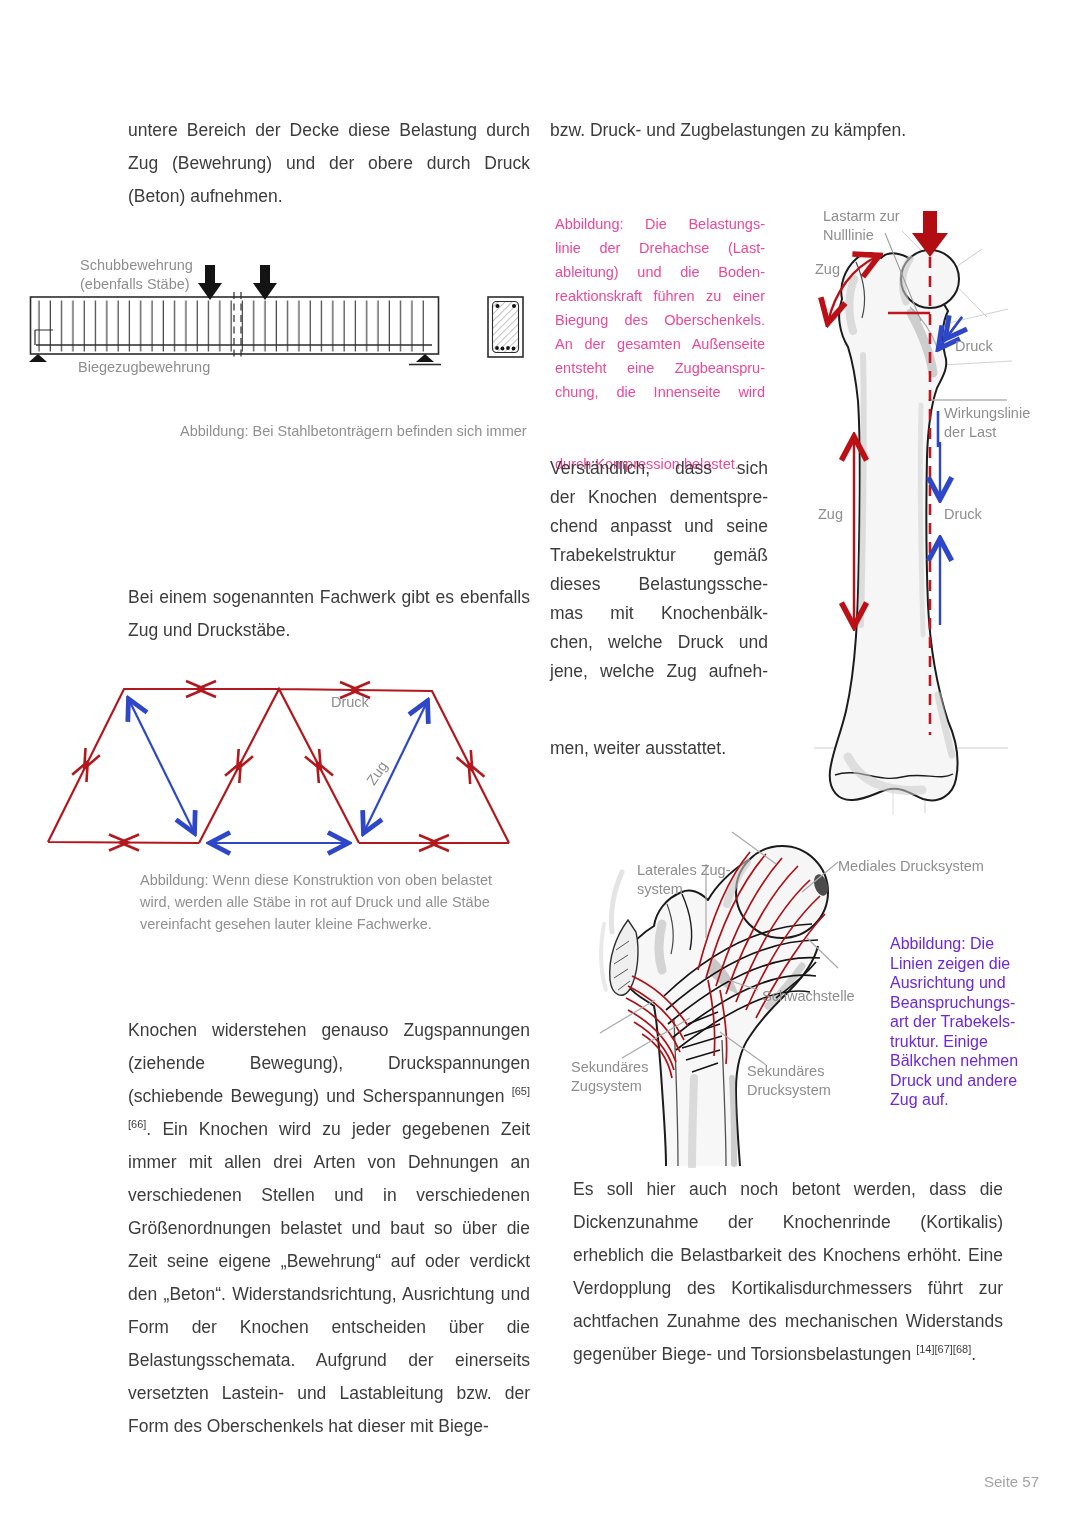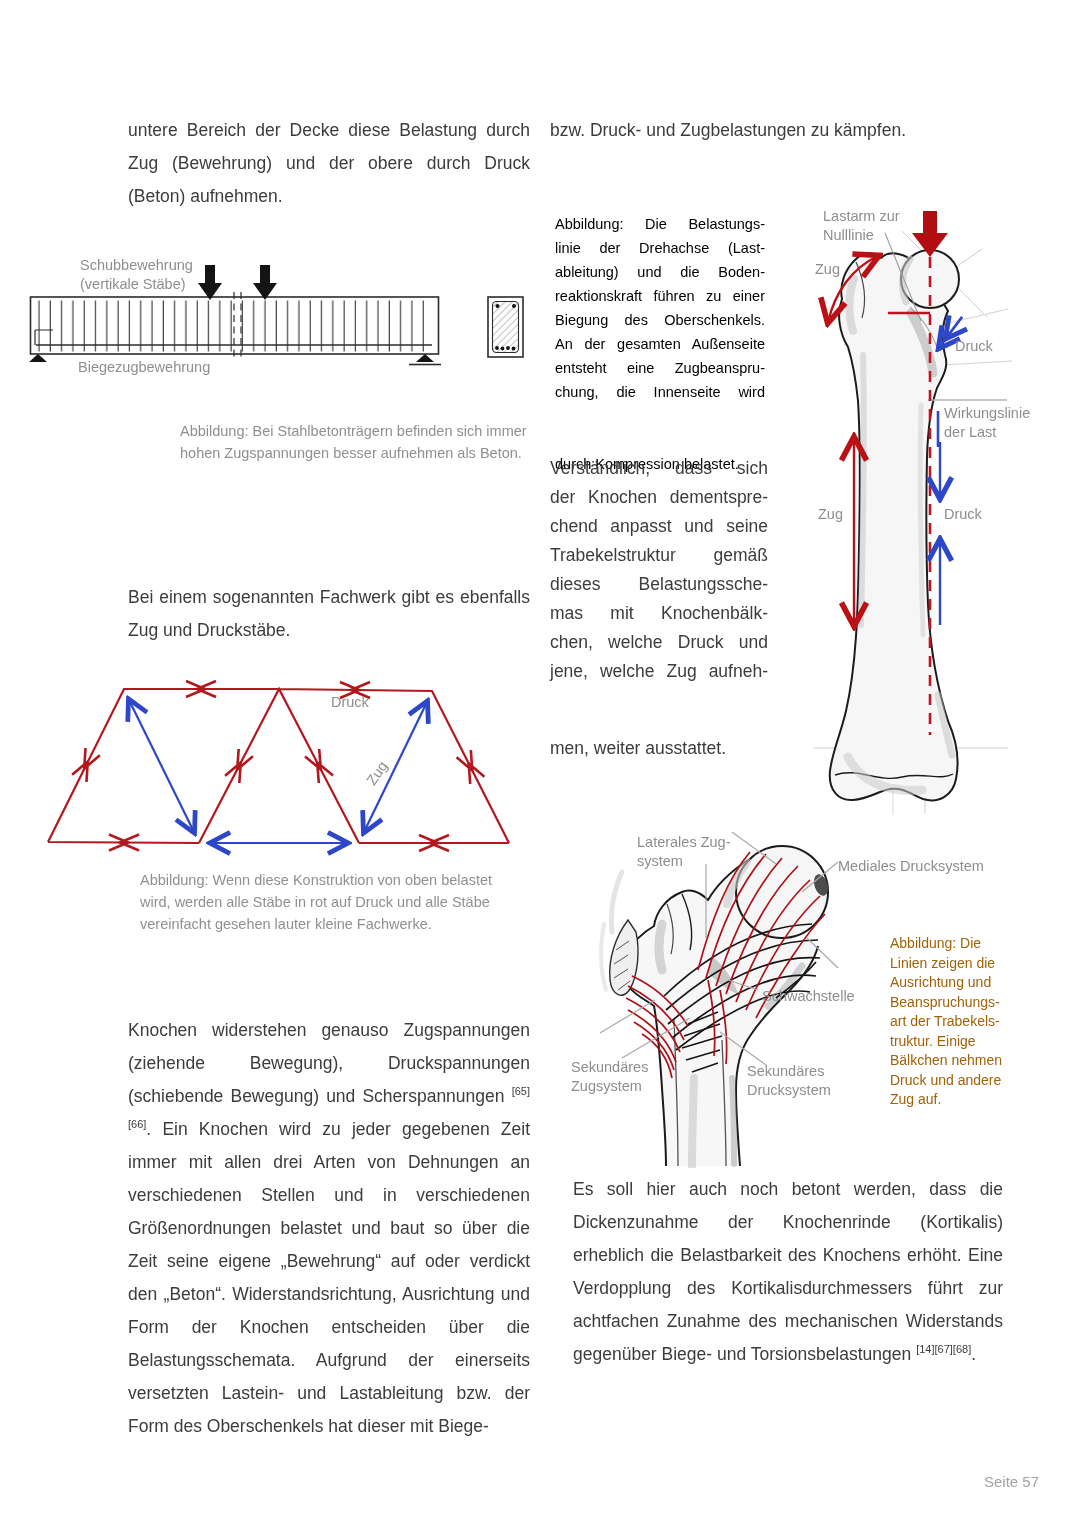--- a/index.html
+++ b/index.html
@@ -7,27 +7,27 @@
     width:1080px;height:1527px;position:relative;background:#ffffff;
     font-family:"Liberation Sans","DejaVu Sans",sans-serif;overflow:hidden;
   }
   .abs{position:absolute;}
   .body-text{
     font-size:17.5px;line-height:33px;color:#3c3c3c;text-align:justify;
     hyphens:auto;-webkit-hyphens:auto;
   }
   .body-text sup{font-size:11px;line-height:0;}
   .cap{font-size:14.5px;line-height:22px;color:#909090;}
-  .cap-narrow{font-size:14px;line-height:19.5px;color:#a16207;}
+  .cap-narrow{font-size:16px;line-height:19.5px;color:#6d28d9;}
   .lbl{font-size:14.5px;line-height:19px;color:#8e8e8e;white-space:nowrap;}
   .jl{display:block;text-align:justify;text-align-last:justify;}
   .jl.last{text-align-last:left;margin-top:48px;}
   .ln{display:block;}
   .midpara{font-size:17.5px;line-height:29px;color:#3c3c3c;}
-  .capjust{font-size:14.5px;line-height:24px;color:#000000;}
+  .capjust{font-size:14.5px;line-height:24px;color:#ec4899;}
   .footer{font-size:15px;color:#a3a3a3;}
   .rot-zug{transform:rotate(-55deg);transform-origin:left bottom;display:inline-block;}
 </style>
 </head>
 <body>
 
 <div class="abs body-text" style="left:128px;top:114px;width:402px;">untere Bereich der Decke diese Belastung durch Zug (Bewehrung) und der obere durch Druck (Beton) aufnehmen.</div>
 
 <svg class="abs" style="left:28px;top:255px;" width="502" height="125" viewBox="0 0 502 125">
   <defs>
@@ -66,27 +66,26 @@
       <circle cx="469" cy="93" r="1.9"></circle>
         <circle cx="474.5" cy="93.5" r="1.9"></circle>
       <circle cx="480" cy="93" r="1.9"></circle>
         <circle cx="485.5" cy="93.5" r="1.9"></circle>
     </g>
   </g>
 </svg>
 
 <div class="abs lbl" style="left:80px;top:256px;">
   <span class="ln">Schubbewehrung</span>
-  <span class="ln">(vertikale Stäbe)</span>
+  <span class="ln">(ebenfalls Stäbe)</span>
 </div>
 <div class="abs lbl" style="left:78px;top:358px;">Biegezugbewehrung</div>
 
 <div class="abs cap" style="left:140px;top:420px;width:404px;margin-left:40px;">
   <span class="ln">Abbildung: Bei Stahlbetonträgern befinden sich immer</span>
-  <span class="ln">hohen Zugspannungen besser aufnehmen als Beton.</span>
 </div>
 
 <div class="abs body-text" style="left:128px;top:581px;width:402px;">Bei einem sogenannten Fachwerk gibt es ebenfalls Zug und Druckstäbe.</div>
 
 <svg class="abs" style="left:40px;top:675px;" width="490" height="190" viewBox="0 0 490 190">
   <defs>
     <path id="cm" d="M -15,-8 L 4,0 L -15,8 M 15,-8 L -4,0 L 15,8" fill="none" stroke="#b2181d" stroke-width="2.6"></path>
     <marker id="abl" viewBox="0 0 12 12" refX="10" refY="6" markerWidth="13" markerHeight="13" orient="auto-start-reverse">
       <path d="M2,1.5 L10.5,6 L2,10.5" fill="none" stroke="#2e47c9" stroke-width="2"></path>
     </marker>
@@ -276,21 +275,21 @@
     <line x1="162" y1="4" x2="206" y2="36"></line>
     <line x1="268" y1="34" x2="232" y2="64"></line>
     <line x1="268" y1="140" x2="237" y2="110"></line>
     <line x1="188" y1="162" x2="158" y2="152"></line>
     <line x1="30" y1="205" x2="85" y2="172"></line>
     <line x1="52" y1="230" x2="120" y2="190"></line>
     <line x1="196" y1="237" x2="150" y2="204"></line>
   </g>
 </svg>
 
-<div class="abs lbl" style="left:637px;top:833px;">
+<div class="abs lbl" style="left:637px;top:861px;">
   <span class="ln">Laterales Zug-</span>
   <span class="ln">system</span>
 </div>
 <div class="abs lbl" style="left:838px;top:857px;">Mediales Drucksystem</div>
 <div class="abs lbl" style="left:762px;top:987px;">Schwachstelle</div>
 <div class="abs lbl" style="left:571px;top:1058px;">
   <span class="ln">Sekundäres</span>
   <span class="ln">Zugsystem</span>
 </div>
 <div class="abs lbl" style="left:747px;top:1062px;">

